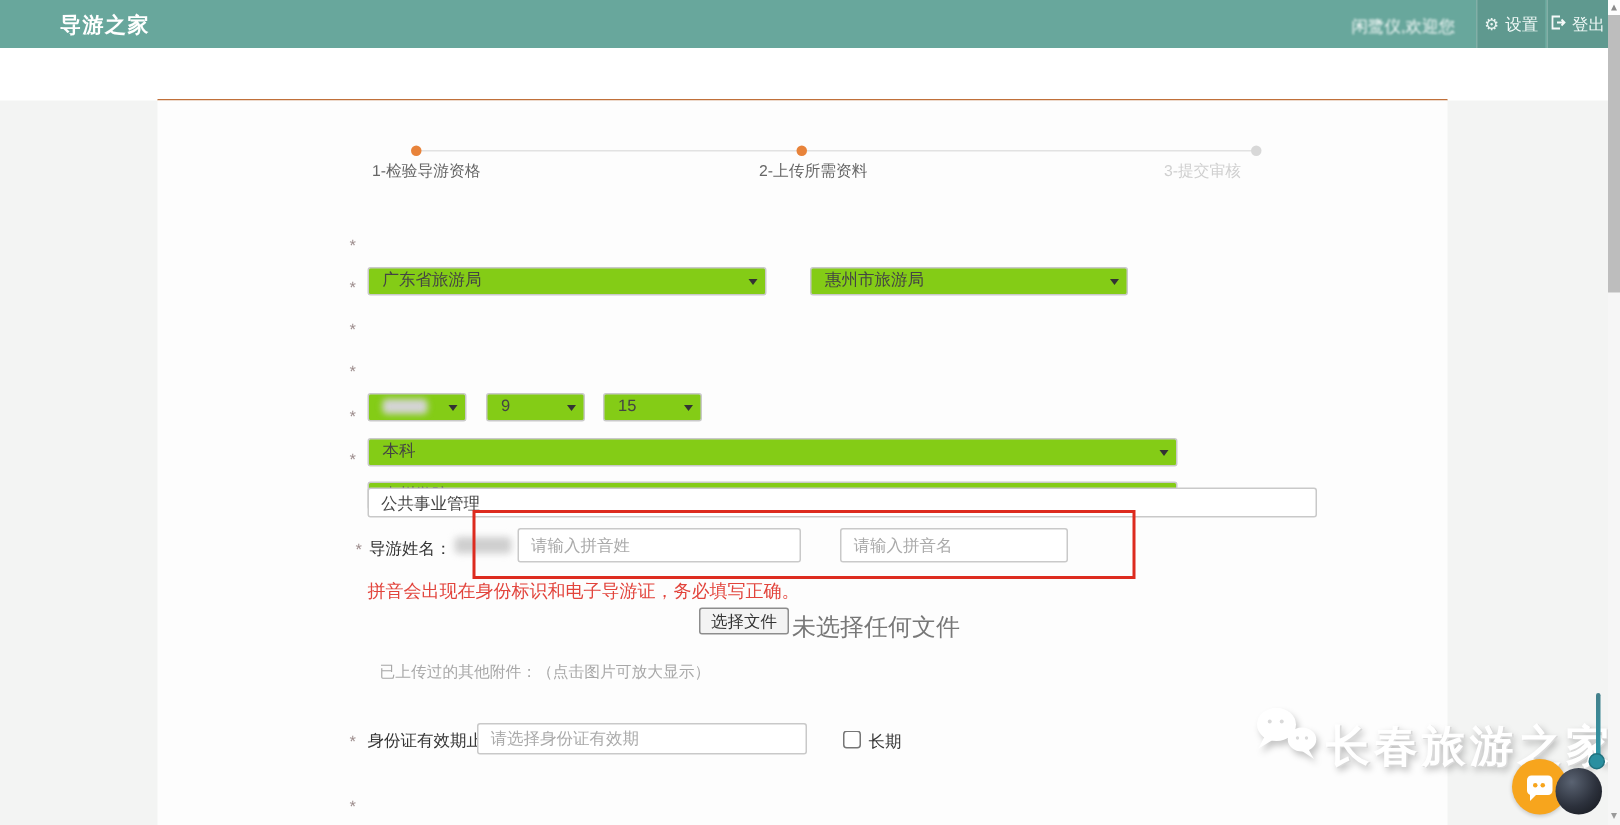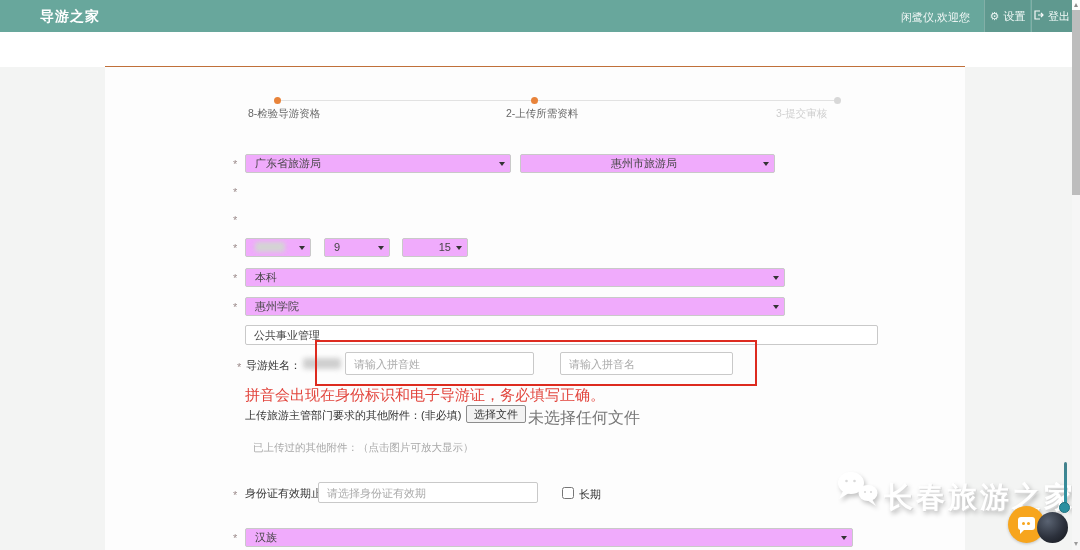--- a/index.html
+++ b/index.html
@@ -24,30 +24,30 @@
 
   
   .step-line { position:absolute; left:277px; top:100px; width:560px; height:1px; background:#e2e2e2; }
   .dot { position:absolute; top:97px; width:7px; height:7px; border-radius:50%; }
   .dot.on { background:#e8833a; }
   .dot.off { background:#d8d8d8; }
   .step-label { position:absolute; top:107px; font-size:10.5px; color:#666; }
   .step-label.off { color:#cfcfcf; }
 
   
-  .select { position:absolute; height:19px; border:1px solid #c9c9c9; border-radius:2px; background:#f0abfc; font-size:11px; color:#444; line-height:17px; padding:0 16px 0 9px; cursor:pointer; overflow:hidden; white-space:nowrap; }
+  .select { position:absolute; height:19px; border:1px solid #c9c9c9; border-radius:2px; background:#84cc16; font-size:11px; color:#444; line-height:17px; padding:0 16px 0 9px; cursor:pointer; overflow:hidden; white-space:nowrap;margin-top:24px; }
   .arr { position:absolute; right:5px; top:7px; width:0; height:0; border-left:3.5px solid transparent; border-right:3.5px solid transparent; border-top:4px solid #333; }
   .input { position:absolute; border:1px solid #c9c9c9; border-radius:2px; background:#fff; font-size:11px; color:#444; padding:0 8px; outline:none; }
   .input::placeholder { color:#aaa; }
   .req { position:absolute; font-size:11px; color:#9c8c8c; }
   .flabel { position:absolute; font-size:11px; color:#333; }
   .blob { display:inline-block; width:30px; height:10px; margin-top:3px; border-radius:3px; background:#d4d4d4; filter:blur(2px); }
   .nameblob { position:absolute; width:38px; height:11px; border-radius:3px; background:#cfcfcf; filter:blur(2.5px); }
   .redbox { position:absolute; left:315px; top:340px; width:442px; height:46px; border:2px solid #dd2b1f; z-index:5; pointer-events:none; }
-  .warn { position:absolute; left:245px; top:386px; font-size:15px; color:#e2443c; }
+  .warn { position:absolute; left:245px; top:386px; font-size:12px; color:#e2443c; }
   .file-btn { position:absolute; left:466px; top:405px; height:18px; padding:0 7px; font-size:11px; color:#333; background:#f3f3f3; border:1px solid #8d8d8d; border-radius:2px; cursor:pointer; font-family:inherit; }
   .file-status { position:absolute; left:528px; top:408px; font-size:16px; color:#777; }
   .hint { position:absolute; left:253px; top:441px; font-size:10.5px; color:#a8a8a8; }
   .chk { position:absolute; left:562px; top:487px; width:12px; height:12px; }
 
   
   .wm-text { position:absolute; left:884px; top:478px; font-size:29px; font-weight:bold; letter-spacing:3px; color:#fff; text-shadow:1px 1px 0 #d9d9d9, 2px 3px 5px rgba(0,0,0,.28); }
   .wm-icon { position:absolute; left:834px; top:468px; filter:drop-shadow(2px 3px 2px rgba(0,0,0,.22)); }
   .fab { position:absolute; left:1008px; top:506px; width:37px; height:37px; border-radius:50%; background:#f7a51d; cursor:pointer; box-shadow:0 1px 3px rgba(0,0,0,.2); }
   .fab .bubble { position:absolute; left:10px; top:11px; width:17px; height:13px; background:#fff; border-radius:3px; }
@@ -90,48 +90,48 @@
     <span class="notice-text">只需几步即可完成导游认证信息提交</span>
   </div>
   <div class="orange-line"></div>
 
   <div class="card"></div>
 
   <div class="step-line"></div>
   <span class="dot on" style="left:274px;"></span>
   <span class="dot on" style="left:531px;"></span>
   <span class="dot off" style="left:834px;"></span>
-  <span class="step-label" style="left:248px;">8-检验导游资格</span>
+  <span class="step-label" style="left:248px;">1-检验导游资格</span>
   <span class="step-label" style="left:506px;text-align:right;">2-上传所需资料</span>
   <span class="step-label off" style="left:776px;">3-提交审核</span>
 
   <span class="req" style="left:233px; top:158px;">*</span>
   <div class="select" style="left:245px; top:154px; width:266px;">
     <span>广东省旅游局</span>
     <i class="arr"></i>
   </div>
-  <div class="select" style="left:520px; top:154px; width:255px;text-align:center;">
+  <div class="select" style="left:540px; top:154px; width:212px;">
     <span>惠州市旅游局</span>
     <i class="arr"></i>
   </div>
 
   <span class="req" style="left:233px; top:186px;">*</span>
 
   <span class="req" style="left:233px; top:214px;">*</span>
 
   <span class="req" style="left:233px; top:242px;">*</span>
   <div class="select" style="left:245px; top:238px; width:66px;">
     <span class="blob"></span>
     <i class="arr"></i>
   </div>
   <div class="select" style="left:324px; top:238px; width:66px;">
     <span>9</span>
     <i class="arr"></i>
   </div>
-  <div class="select" style="left:402px; top:238px; width:66px;text-align:right;">
+  <div class="select" style="left:402px; top:238px; width:66px;">
     <span>15</span>
     <i class="arr"></i>
   </div>
 
   <span class="req" style="left:233px; top:272px;">*</span>
   <div class="select" style="left:245px; top:268px; width:540px;">
     <span>本科</span>
     <i class="arr"></i>
   </div>
 
@@ -140,26 +140,25 @@
     <span>惠州学院</span>
     <i class="arr"></i>
   </div>
 
   <input class="input" style="left: 245px; top: 325px; width: 633px; height: 20px;" value="公共事业管理">
 
   <span class="req" style="left:237px; top:361px;">*</span>
   <span class="flabel" style="left:246px; top:358px;">导游姓名：</span>
   <span class="nameblob" style="left:303px; top:358px;"></span>
   <input class="input" style="left: 345px; top: 352px; width: 189px; height: 23px;" placeholder="请输入拼音姓">
-  <input class="input" style="left: 560px; top: 352px; width: 173px; height: 23px;" placeholder="请输入拼音名">
+  <input class="input" style="left: 560px; top: 352px; width: 152px; height: 23px;" placeholder="请输入拼音名">
   <div class="redbox"></div>
 
   <div class="warn">拼音会出现在身份标识和电子导游证，务必填写正确。</div>
 
-  <span class="flabel" style="left:245px; top:408px;">上传旅游主管部门要求的其他附件：(非必填)</span>
   <button class="file-btn">选择文件</button>
   <span class="file-status">未选择任何文件</span>
 
   <div class="hint">已上传过的其他附件：（点击图片可放大显示）</div>
 
   <span class="req" style="left:233px; top:489px;">*</span>
   <span class="flabel" style="left:245px; top:486px;">身份证有效期止：</span>
   <input class="input" style="left: 318px; top: 482px; width: 220px; height: 21px;" placeholder="请选择身份证有效期">
   <input type="checkbox" class="chk" style="">
   <span class="flabel" style="left:579px; top:487px;">长期</span>

